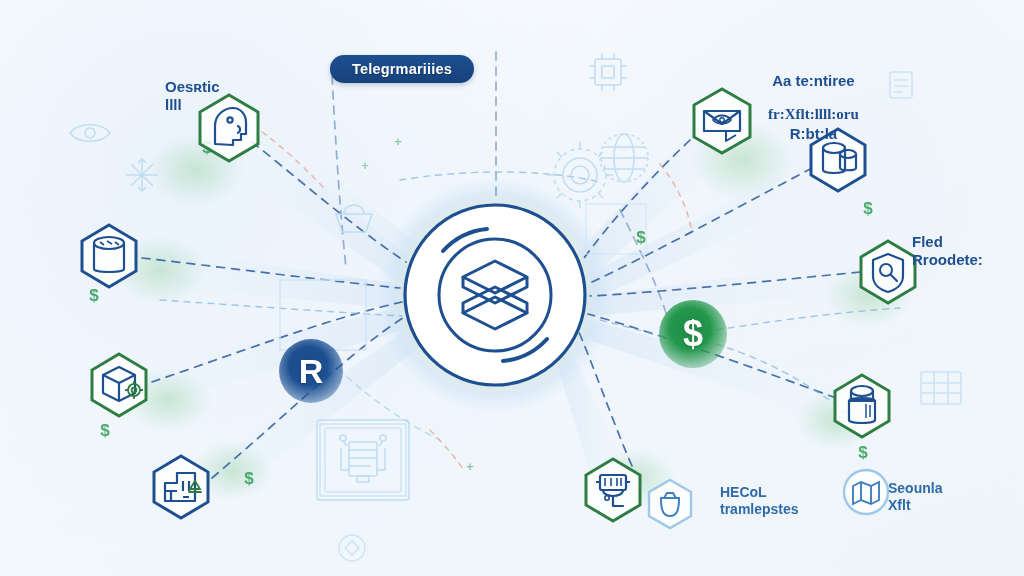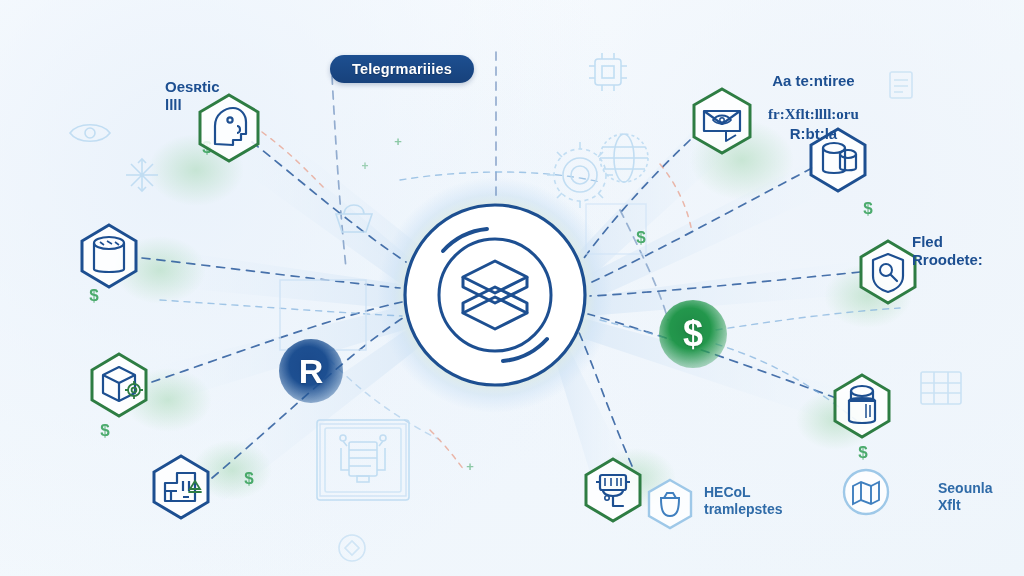--- a/index.html
+++ b/index.html
@@ -380,23 +380,23 @@
     <div>Aa te:ntiree</div>
     <div class="sub" style="margin:15px 0 1px;font-family:Liberation Serif, serif;">fr:Xflt:llll:oru</div>
     <div>R:bt:la</div>
   </div>
 
   <div class="lbl sz15" style="left:912px;top:233px;">
     <div>Fled</div>
     <div>Rroodete:</div>
   </div>
 
-  <div class="lbl sz14 light" style="left:704px;top:484px;">
+  <div class="lbl sz14 light" style="left:720px;top:484px;">
     <div>HECoL</div>
     <div>tramlepstes</div>
   </div>
 
-  <div class="lbl sz14 light" style="left:938px;top:480px;">
+  <div class="lbl sz14 light" style="left:888px;top:480px;">
     <div>Seounla</div>
     <div>Xflt</div>
   </div>
 
 </div>
 
 </body></html>

